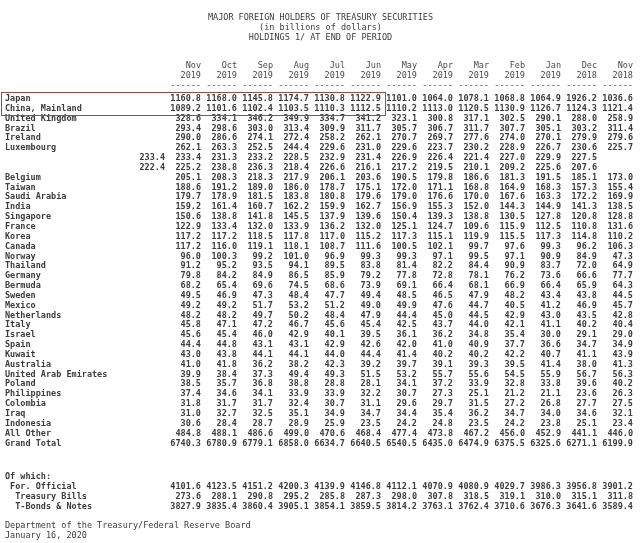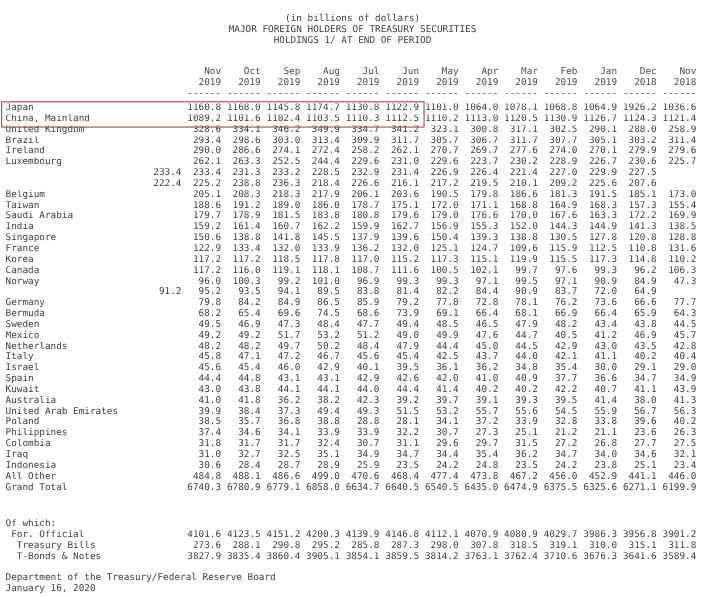--- a/index.html
+++ b/index.html
@@ -2,40 +2,40 @@
 <html><head>
 <meta charset="utf-8">
 <style>
   html,body{margin:0;padding:0;background:#ffffff;}
   body{width:640px;height:543px;overflow:hidden;
        font-family:"DejaVu Sans Mono","Liberation Mono",monospace;
        font-size:8.5px;color:#3c3c3c;}
   .page{padding:12px 2px 0 3px;position:relative;}
   .titleblock{text-align:center;line-height:10px;margin-bottom:18px;}
   .grid{display:grid;grid-template-columns:162px repeat(13,36px);line-height:10px;}
-  .trow{display:grid;grid-template-columns:162px repeat(13,36px);line-height:9.85px;height:9.85px;}
+  .trow{display:grid;grid-template-columns:162px repeat(13,36px);line-height:9.85px;height:9.85px;font-weight:bold;}
   .cell{white-space:pre;overflow:hidden;}
   .val{text-align:right;}
   .name{padding-left:2px;}
   .hdr .val{color:#4a4a4a;}
   .dash{letter-spacing:0px;color:#5a5a5a;}
   .tbody{position:relative;margin-top:4px;}
   .hlbox{position:absolute;left:-2px;top:-2px;height:22px;width:383px;
          border:1px solid #9d4a45;pointer-events:none;}
   .section{margin-top:24px;}
   .footer{margin-top:8px;line-height:10px;padding-left:2px;}
 </style>
 </head>
 <body>
 
 <div class="page">
 
   <div class="titleblock">
+    <div>MAJOR FOREIGN HOLDERS OF TREASURY SECURITIES</div>
     <div>(in billions of dollars)</div>
-    <div>MAJOR FOREIGN HOLDERS OF TREASURY SECURITIES</div>
     <div>HOLDINGS 1/ AT END OF PERIOD</div>
   </div>
 
   <div class="grid hdr">
       <div class="cell name"></div>
       <div class="cell val">Nov</div>
       <div class="cell val">Oct</div>
       <div class="cell val">Sep</div>
       <div class="cell val">Aug</div>
       <div class="cell val">Jul</div>
@@ -343,20 +343,21 @@
         <div class="cell val">99.3</div>
         <div class="cell val">99.3</div>
         <div class="cell val">97.1</div>
         <div class="cell val">99.5</div>
         <div class="cell val">97.1</div>
         <div class="cell val">90.9</div>
         <div class="cell val">84.9</div>
         <div class="cell val">47.3</div>
       </div>
       <div class="trow">
+        <div class="cell name">Thailand</div>
         <div class="cell val">91.2</div>
         <div class="cell val">95.2</div>
         <div class="cell val">93.5</div>
         <div class="cell val">94.1</div>
         <div class="cell val">89.5</div>
         <div class="cell val">83.8</div>
         <div class="cell val">81.4</div>
         <div class="cell val">82.2</div>
         <div class="cell val">84.4</div>
         <div class="cell val">90.9</div>

